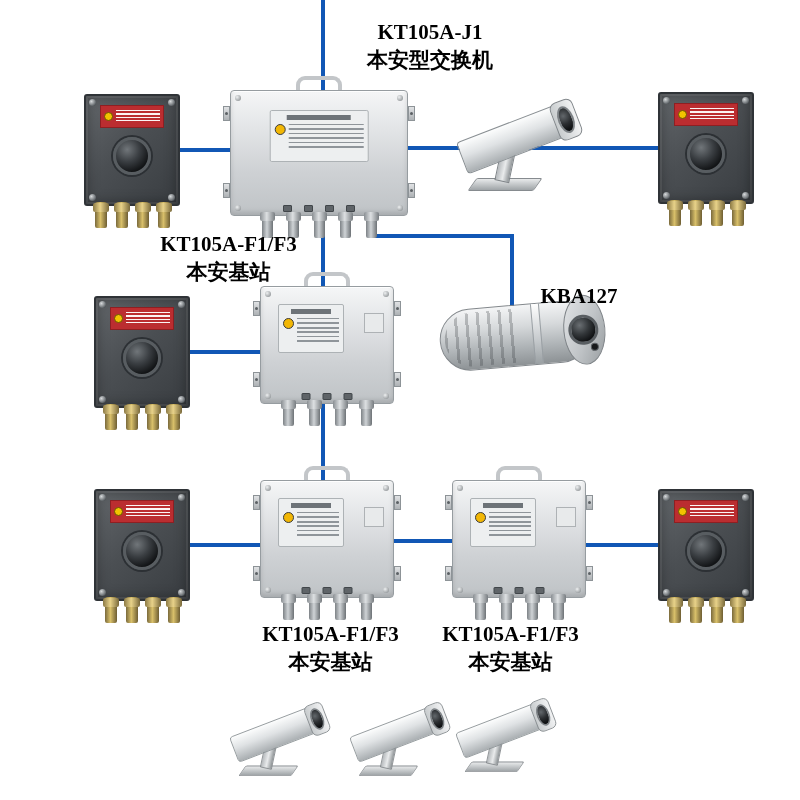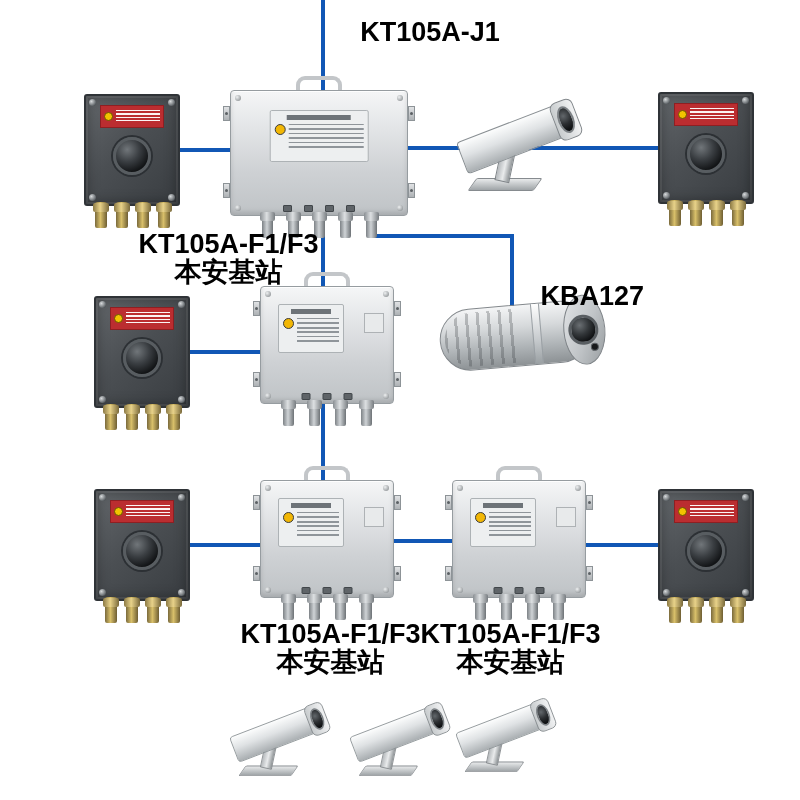--- a/index.html
+++ b/index.html
@@ -3,21 +3,21 @@
 <meta charset="utf-8">
 <style>
   html,body{margin:0;padding:0;background:#fff;}
   *{box-sizing:border-box;}
   .stage{position:relative;width:800px;height:800px;background:#ffffff;overflow:hidden;
          font-family:"Liberation Sans","DejaVu Sans",sans-serif;}
   .wires{position:absolute;left:0;top:0;}
 
   
   .lbl{position:absolute;text-align:center;color:#000;font-weight:bold;
-       font-size:27px;line-height:28px;white-space:nowrap;}
+       font-size:21px;line-height:28px;white-space:nowrap;font-family:Liberation Serif, serif;}
 
   
   .ssbox{position:absolute;}
   .ssbox .handle{position:absolute;top:0;left:50%;width:46px;height:15px;margin-left:-23px;
       border:4px solid #c3c6c9;border-bottom:none;border-radius:9px 9px 0 0;}
   .ssbox .body{position:absolute;left:2px;right:2px;top:14px;bottom:22px;
       background:linear-gradient(180deg,#f5f6f7 0%,#e3e5e7 30%,#ced1d4 65%,#bfc3c6 100%);
       border:1px solid #969ca0;border-radius:4px;
       box-shadow:inset 0 1px 0 rgba(255,255,255,.85), inset 0 -3px 5px rgba(0,0,0,.13);}
   .ssbox .tab{position:absolute;width:7px;height:15px;
@@ -410,29 +410,30 @@
     <div class="k12-arm"></div>
     <div class="k12-body">
       <div class="k12-face">
         <div class="k12-lens"></div>
       </div>
     </div>
   </div>
 
   <div class="lbl" style="left:335px;top:18px;width:190px;">
     <div>KT105A-J1</div>
+    <div>本安型交换机</div>
   </div>
 
   <div class="lbl" style="left:126px;top:230px;width:205px;">
     <div>KT105A-F1/F3</div>
     <div>本安基站</div>
   </div>
 
 
-  <div class="lbl" style="left:514px;top:282px;width:130px;text-align:right;">
+  <div class="lbl" style="left:514px;top:282px;width:130px;">
     <div>KBA127</div>
   </div>
 
   <div class="lbl" style="left:228px;top:620px;width:205px;">
     <div>KT105A-F1/F3</div>
     <div>本安基站</div>
   </div>
 
   <div class="lbl" style="left:408px;top:620px;width:205px;">
     <div>KT105A-F1/F3</div>

